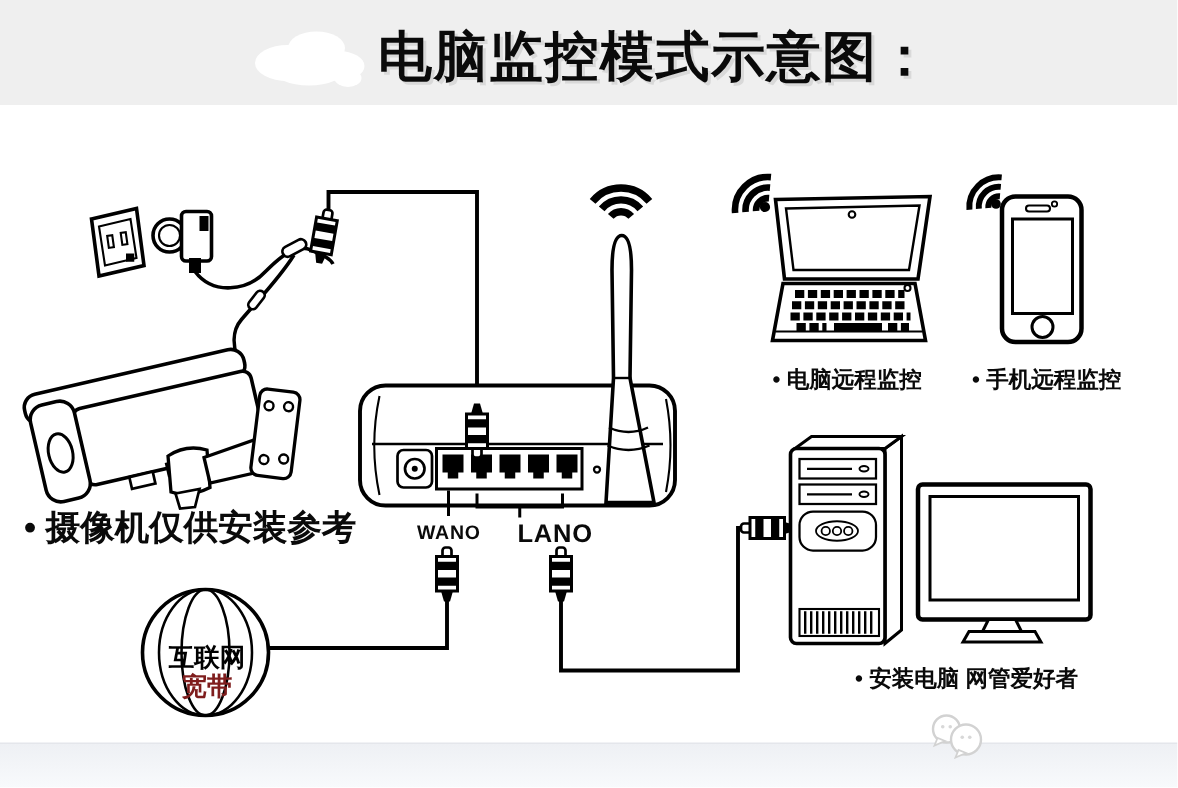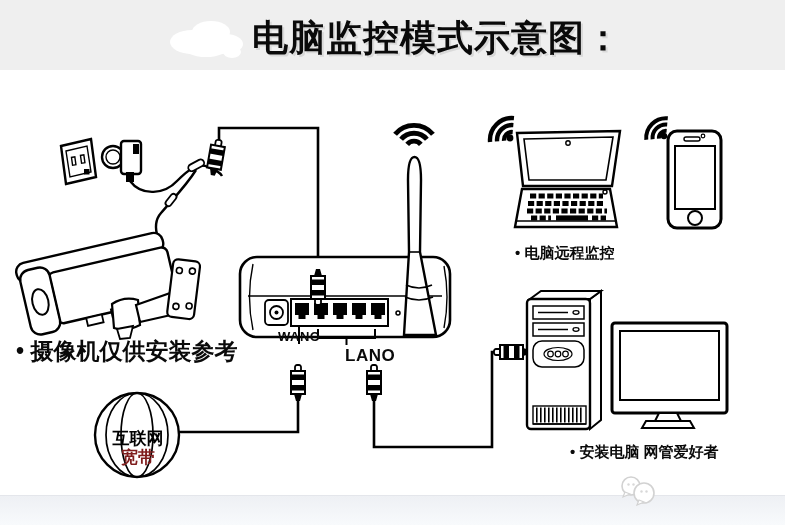--- a/index.html
+++ b/index.html
@@ -17,21 +17,21 @@
   
   .footer { position:absolute; left:0; top:495px; width:785px; height:30px;
     background:linear-gradient(#eef0f4,#f8fafc); border-top:1px solid #e4e6eb; }
 
   
   .art { position:absolute; left:0; top:0; width:785px; height:525px; }
 
   
   .lbl { position:absolute; color:#0a0a0a; font-weight:700; white-space:nowrap; }
   .lbl-camera   { left:16px;  top:336px; font-size:23px; }
-  .lbl-wan      { left:278px; top:329px; font-size:13px; letter-spacing:0.5px; }
+  .lbl-wan      { left:278px; top:347px; font-size:13px; letter-spacing:0.5px; }
   .lbl-lan      { left:329px; top:346px; font-size:17px; letter-spacing:0.5px;margin-left:16px; }
   .lbl-laptop   { left:515px; top:244px; font-size:15px; }
   .lbl-phone    { left:648px; top:244px; font-size:15px; }
   .lbl-pc       { left:570px; top:443px; font-size:15px; }
 
   .globe-text { position:absolute; left:92px; width:92px; text-align:center; font-weight:800; }
   .g-internet { top:407px; font-size:19px; color:#1a6be0; }
   .g-line2    { top:427px; font-size:17px; color:#000000; }
   .g-line3    { top:446px; font-size:17px; color:#7f1d1d; }
 
@@ -257,20 +257,21 @@
       <rect x="620" y="331" width="99" height="69" stroke-width="2"></rect>
       <path d="M659,413 L677,413 L681,421 L655,421 Z" stroke-width="2"></path>
       <path d="M646,421 L690,421 L694,428 L642,428 Z" stroke-width="2"></path>
     </g>
   </svg>
 
   <div class="lbl lbl-camera">• 摄像机仅供安装参考</div>
   <div class="lbl lbl-wan">WANO</div>
   <div class="lbl lbl-lan">LANO</div>
   <div class="lbl lbl-laptop">• 电脑远程监控</div>
+  <div class="lbl lbl-phone">• 手机远程监控</div>
   <div class="lbl lbl-pc">• 安装电脑 网管爱好者</div>
 
   <div class="globe-text g-line2">互联网</div>
   <div class="globe-text g-line3">宽带</div>
 
   <div class="footer"></div>
   <div class="watermark">
     <svg width="40" height="32" viewBox="0 0 40 32">
       <g fill="#ffffff" stroke="#d2d2d2" stroke-width="1.6">
         <circle cx="13" cy="12" r="9"></circle>

